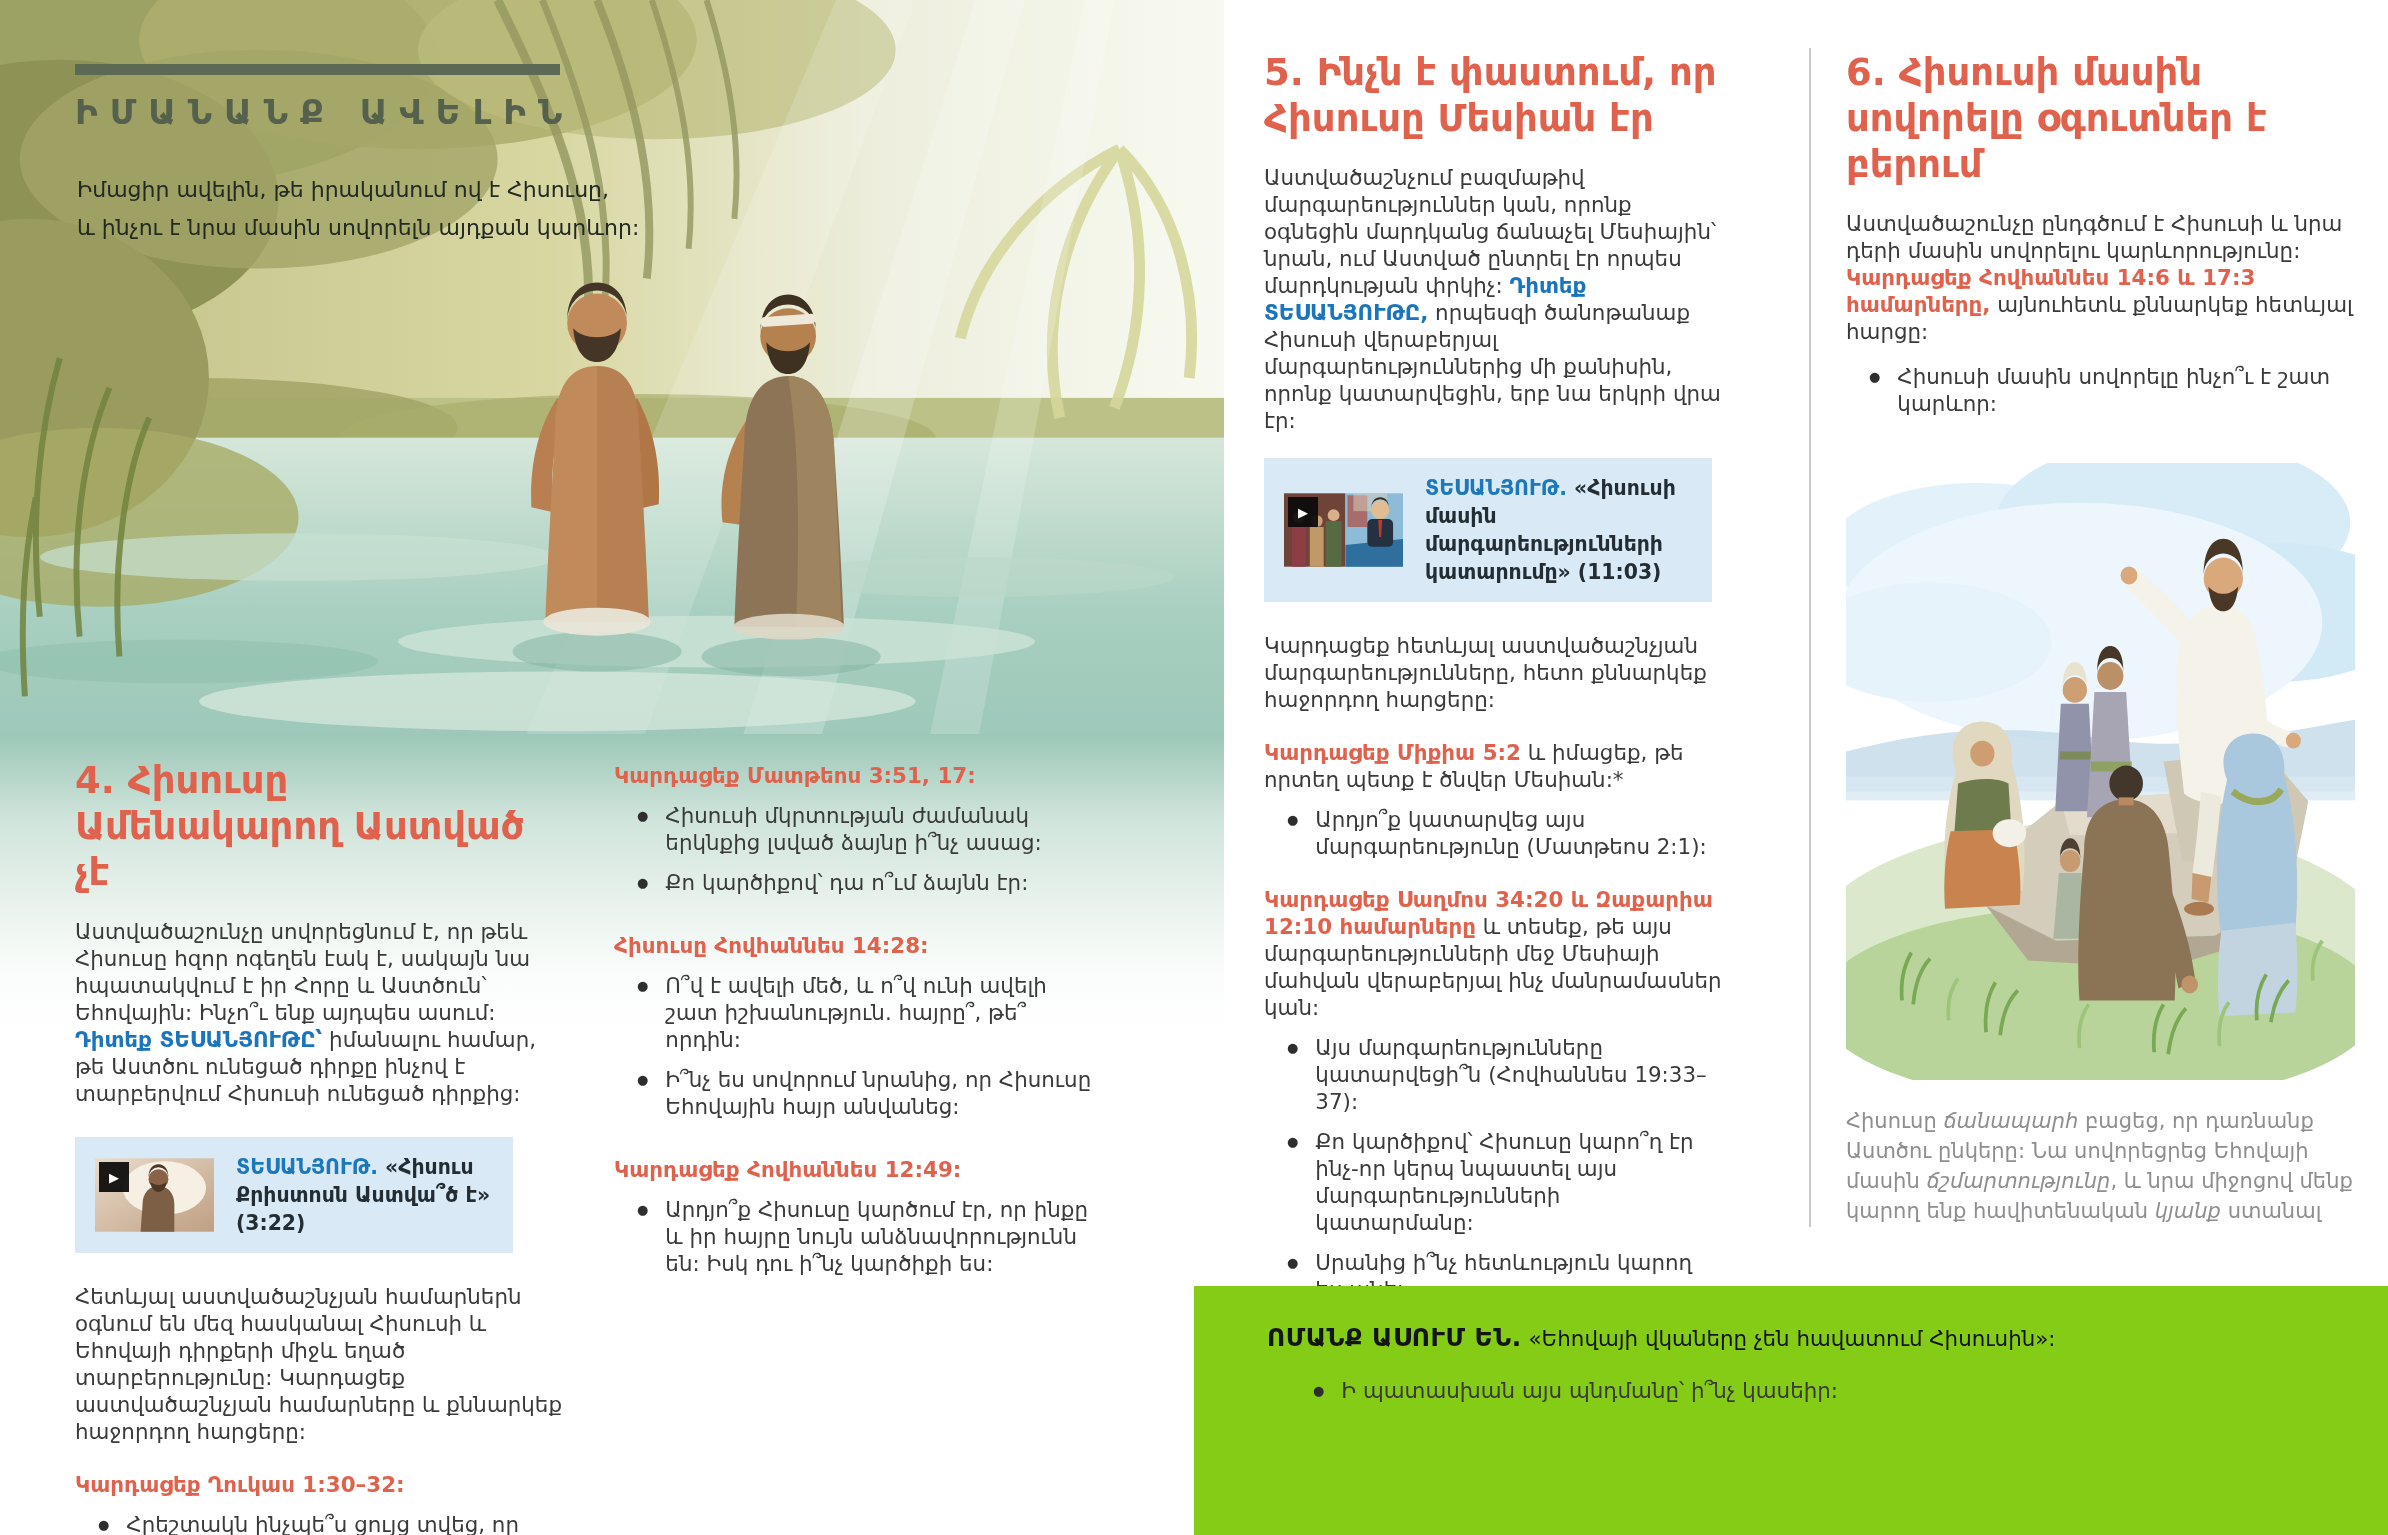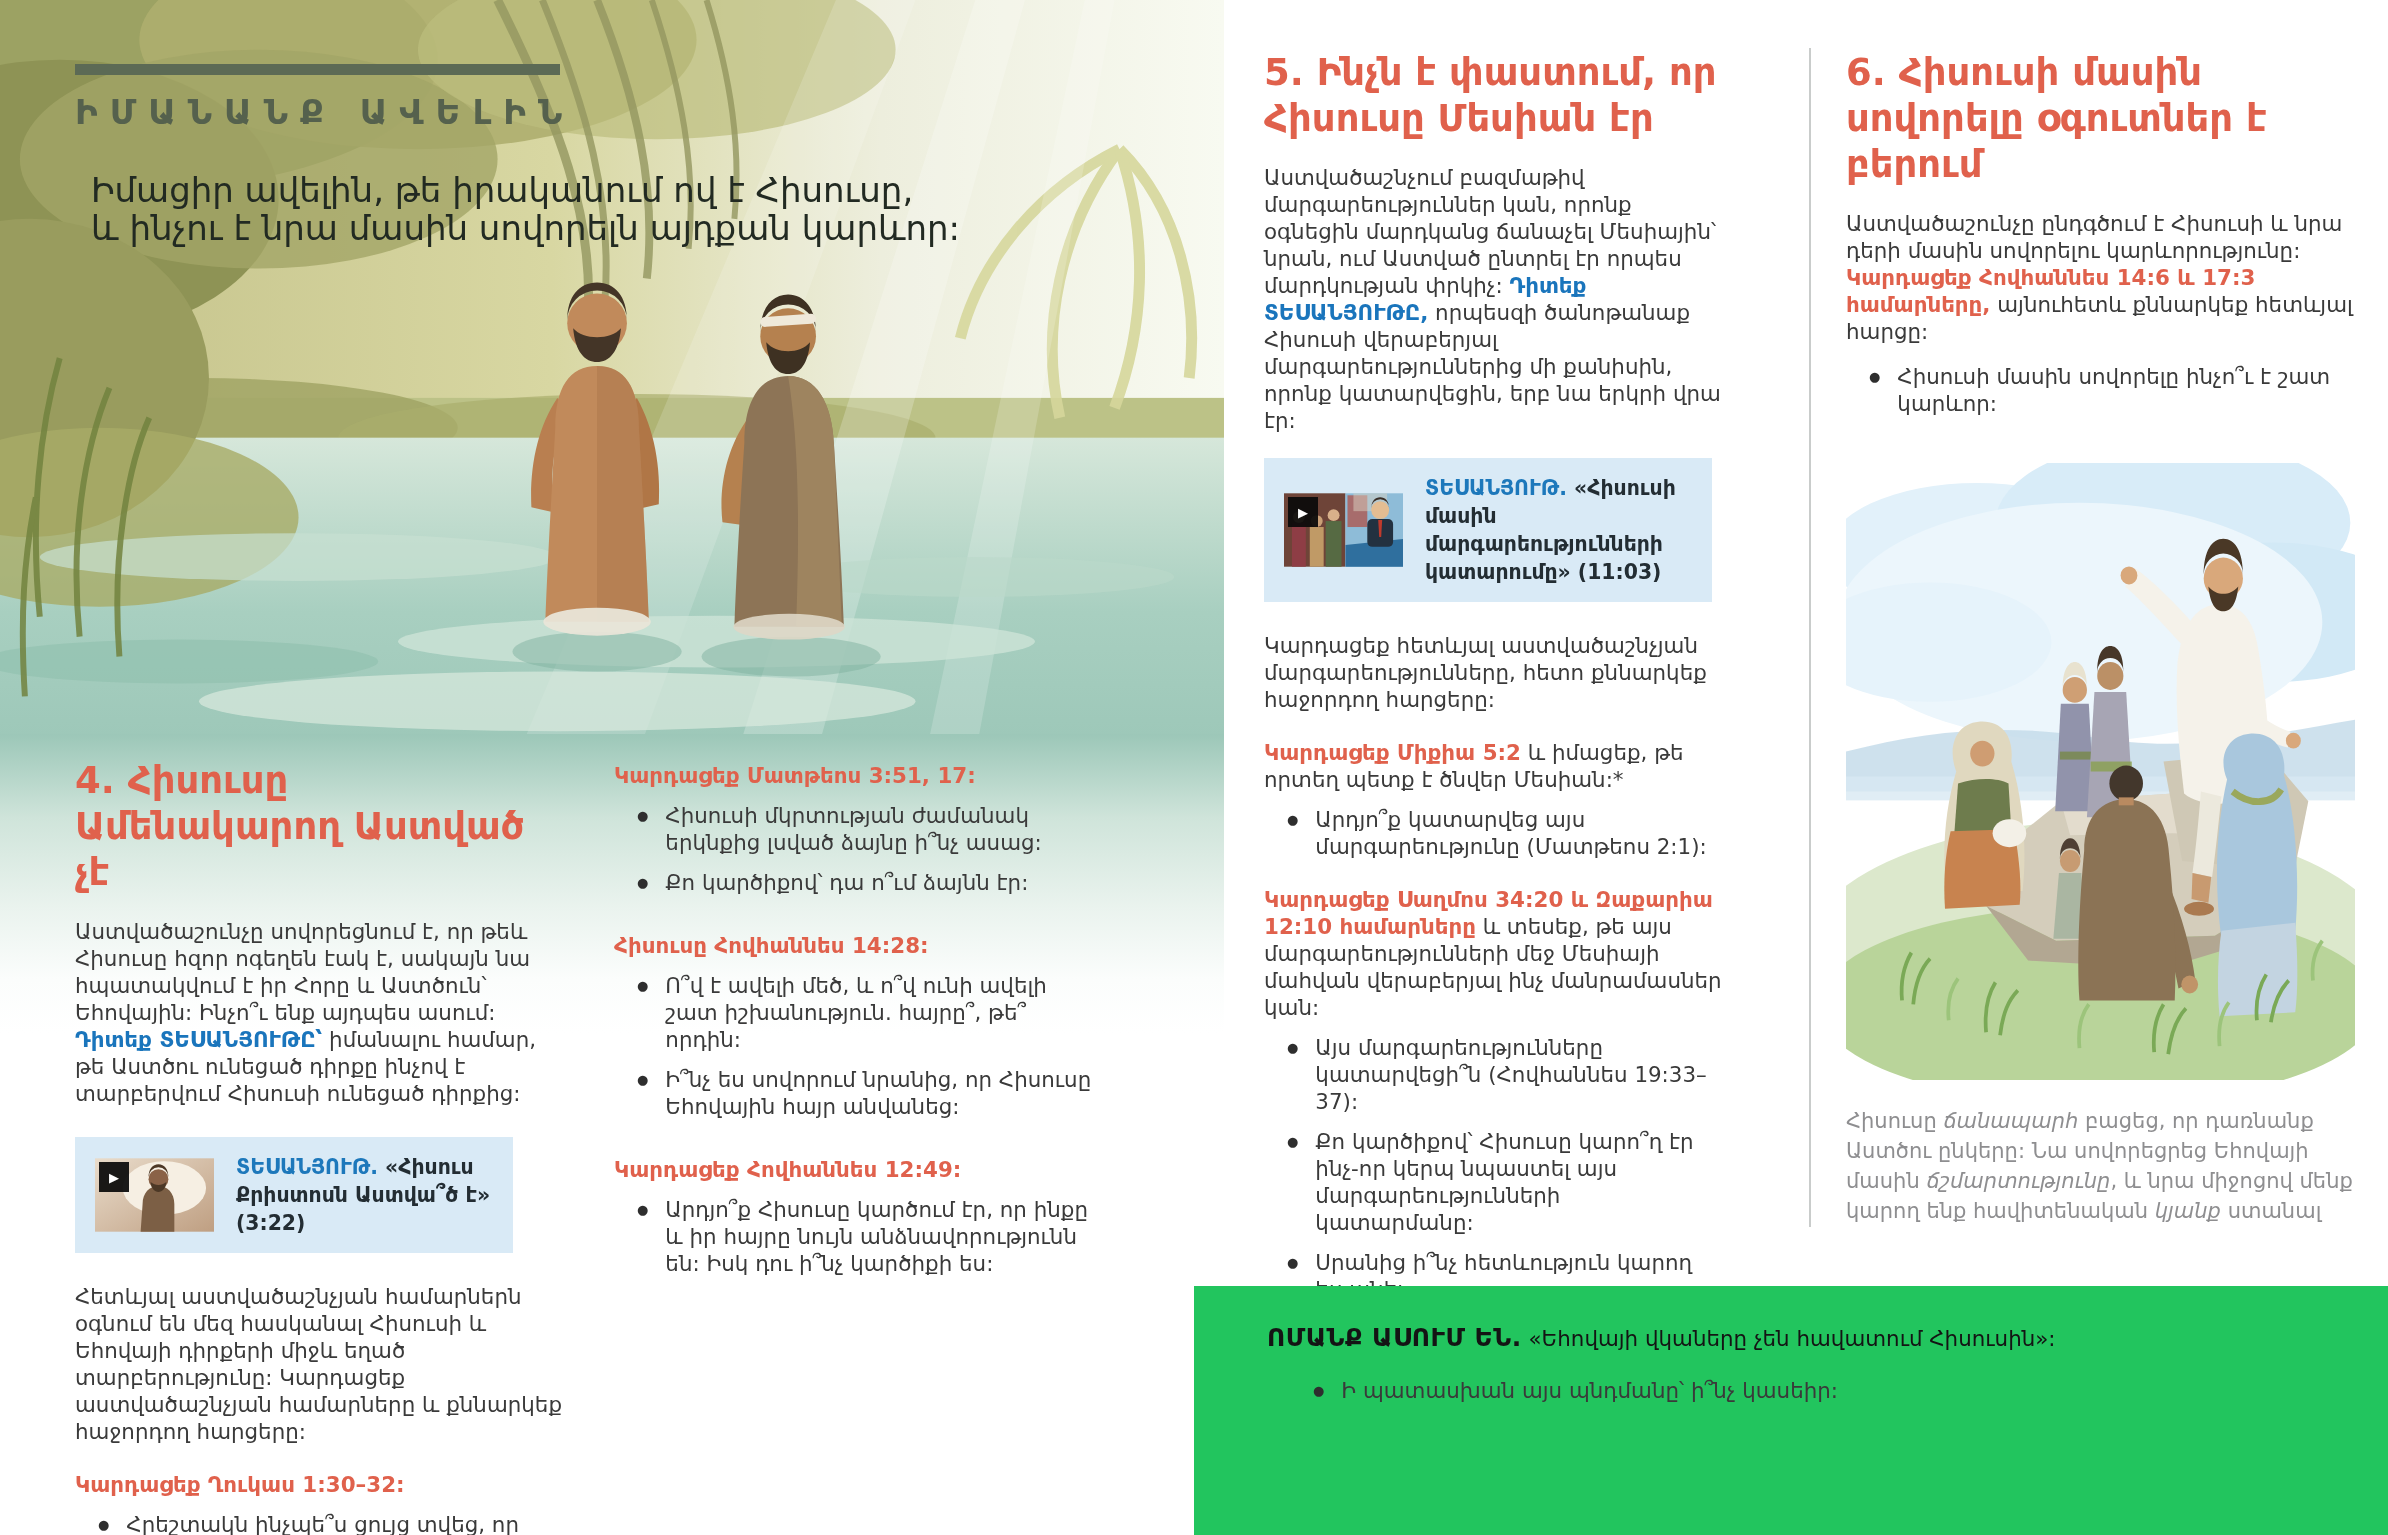--- a/index.html
+++ b/index.html
@@ -6,21 +6,21 @@
   html,body { width:2388px; height:1535px; }
   body { position:relative; background:#ffffff; font-family:"DejaVu Sans", sans-serif; color:#3a3a3a; overflow:hidden; }
   .abs { position:absolute; }
 
   
   #baptism-art { left:0; top:0; width:1224px; height:756px; display:block; }
   #art-fade { left:0; top:734px; width:1224px; height:299px;
     background:linear-gradient(180deg,#9cc7b8 0%, #cfe4da 28%, #eaf3ee 58%, #fbfdfc 82%, #ffffff 100%); }
   #lm-bar { left:75px; top:64px; width:485px; height:11px; background:#5c6a55; }
   #lm-title { left:75px; top:92px; font-size:34px; font-weight:bold; letter-spacing:12px; color:#55614d; }
-  .lm-intro { left:91px; font-size:34px; line-height:38px; color:#222a22; font-weight:normal;text-align:right; }
+  .lm-intro { left:77px; font-size:22px; line-height:38px; color:#222a22; font-weight:normal;text-align:right; }
   #lm-intro-1 { top:171px; }
   #lm-intro-2 { top:209px; }
 
   
   .col { position:absolute; }
   .s-heading { color:#e0614c; font-size:37px; line-height:46px; font-weight:bold; margin-bottom:22px; }
   .body-p { font-size:21.4px; line-height:27px; }
   .ref { color:#e0614c; font-weight:bold; }
   .blue-link { color:#1a75bc; font-weight:bold; cursor:pointer; }
   .bullet { display:flex; gap:17px; padding-left:23px; margin-top:13px; font-size:21.4px; line-height:27px; }
@@ -46,21 +46,21 @@
   #divider { left:1809px; top:48px; width:2px; height:1179px; background:#c9cccb; }
 
   .foot-rule { width:144px; border-top:2px solid #4c4c4c; margin-top:26px; margin-bottom:12px; }
   #footnote { font-size:18.4px; line-height:25px; }
 
   #teaching-art { display:block; width:509px; height:617px; margin-top:46px; }
   #caption { margin-top:26px; font-size:21px; line-height:30px; color:#8e8e90; width:512px; }
   .it { font-style:italic; }
 
   
-  #some-say { left:1194px; top:1286px; width:1194px; height:250px; background:#22c55e; padding:36px 0 6px 73px; }
+  #some-say { left:1194px; top:1286px; width:1194px; height:250px; background:#84cc16; padding:36px 0 6px 73px; }
   #some-say-line { font-size:21.4px; color:#141414; line-height:32px; }
   #some-say-line b { font-size:25px; letter-spacing:0.5px; }
   #some-say .bullet { margin-top:22px; padding-left:46px; }
 </style>
 </head>
 <body>
 
 <svg id="baptism-art" class="abs" viewBox="0 0 1230 760" preserveAspectRatio="none">
   <defs>
     <linearGradient id="lgBg" x1="0" y1="0" x2="1" y2="0">

